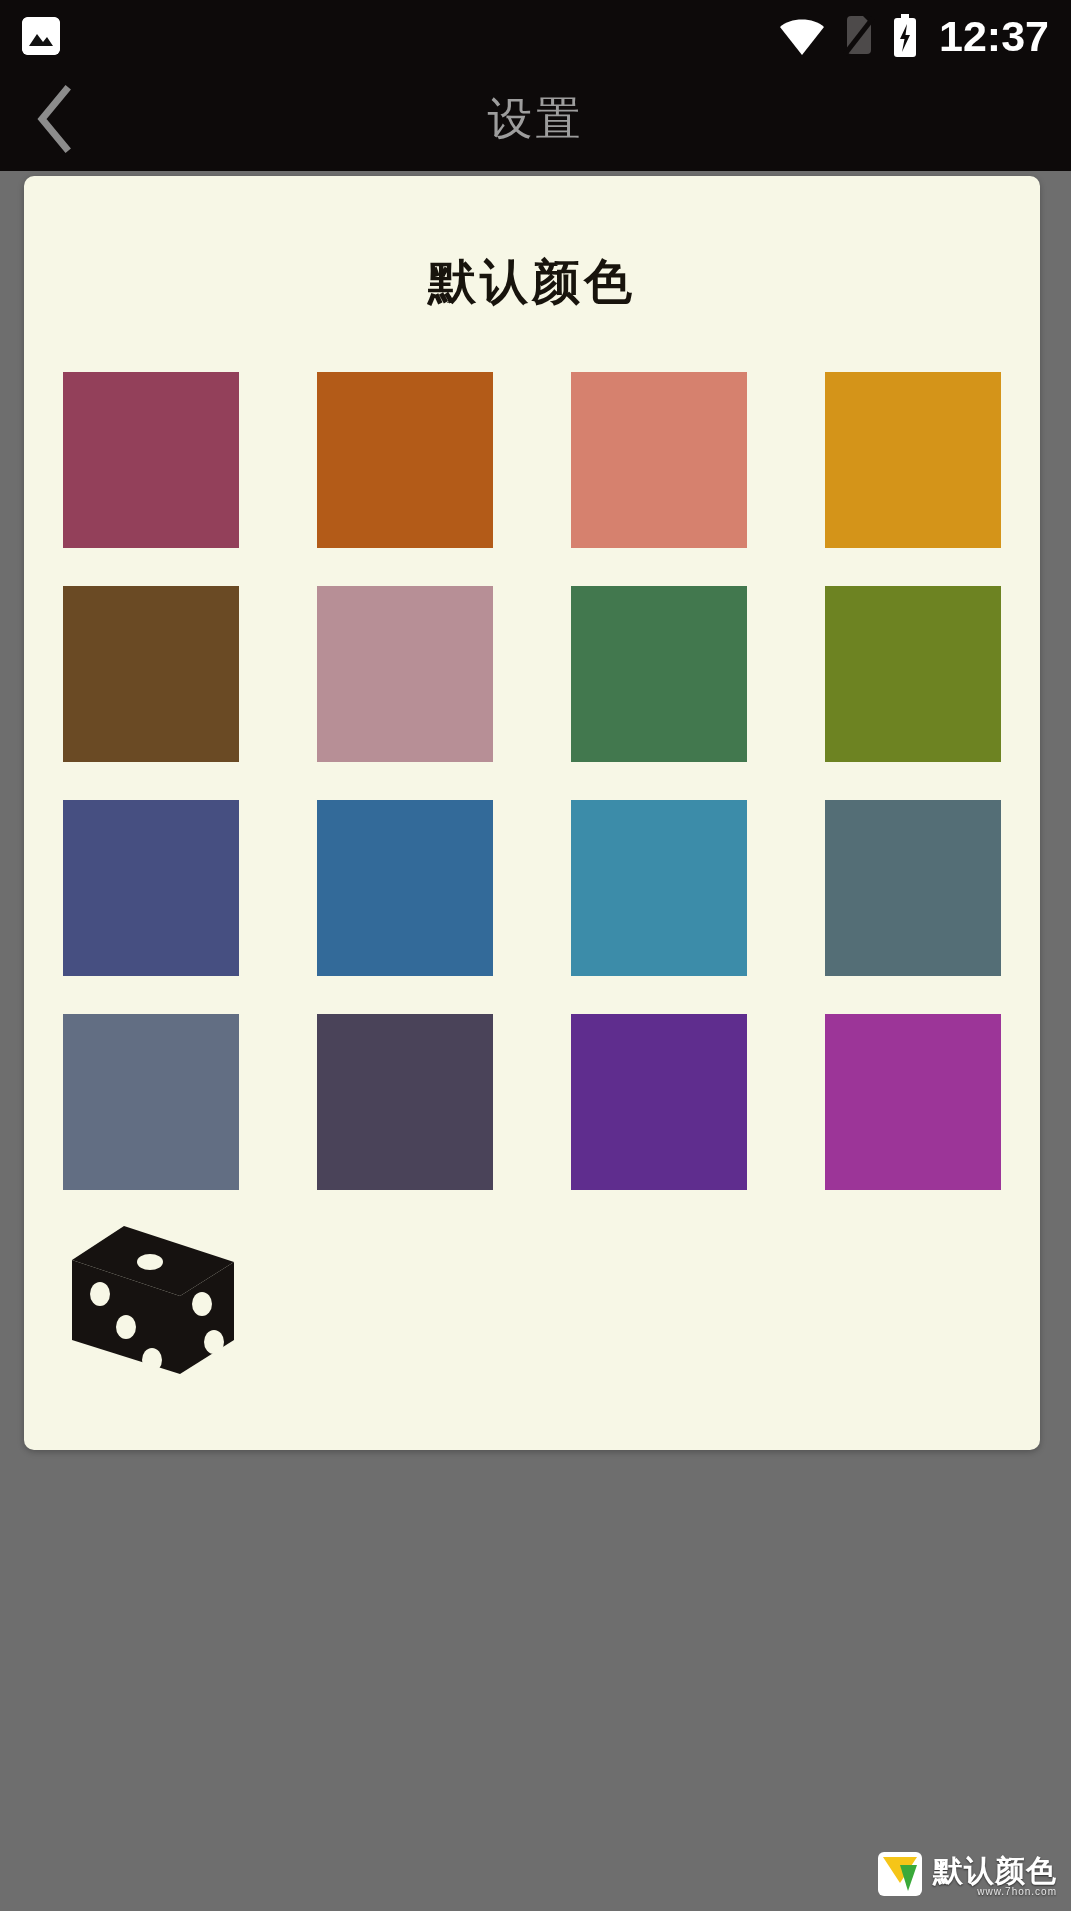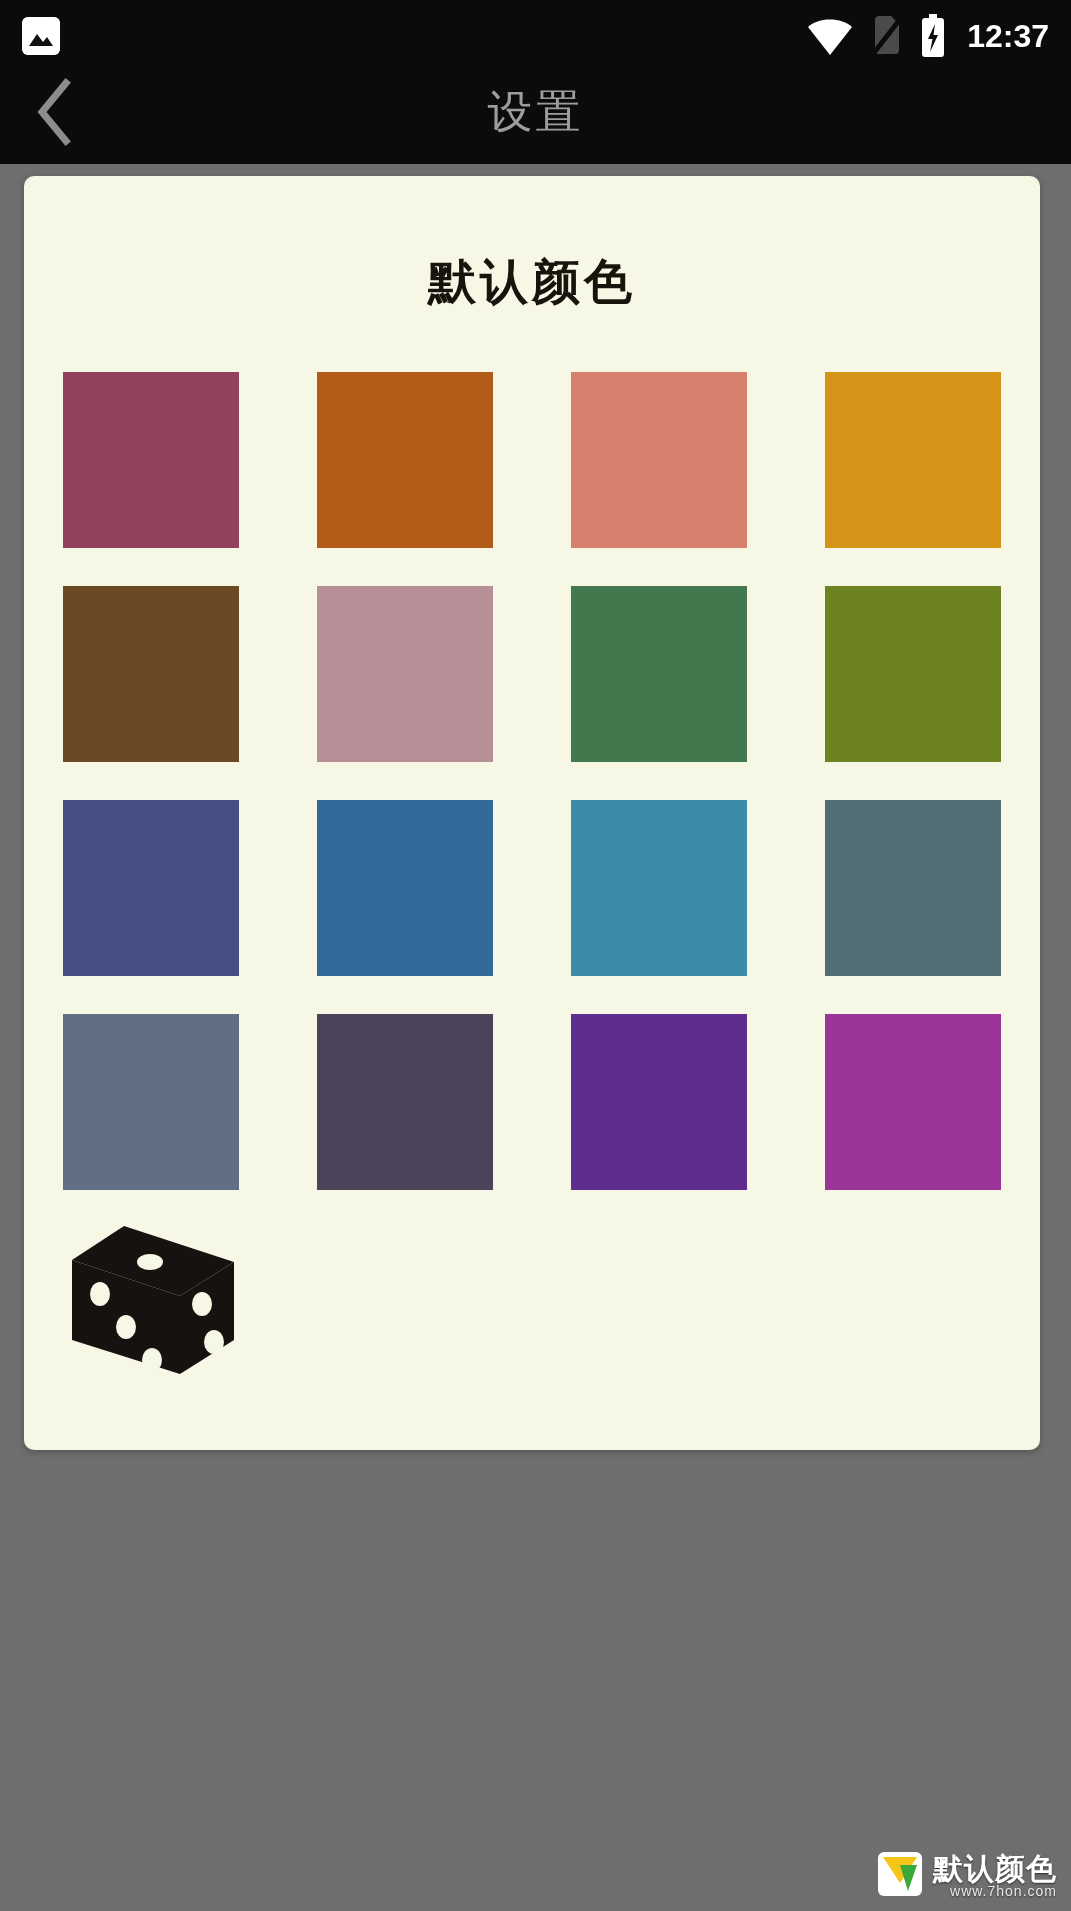--- a/index.html
+++ b/index.html
@@ -21,27 +21,27 @@
   .sb-left{ display:flex; align-items:center; gap:14px; }
   .sb-right{ margin-left:auto; display:flex; align-items:center; gap:17px; }
   .photo-icon{
     width:38px; height:38px; background:#fff; border-radius:6px;
     display:flex; align-items:flex-end; justify-content:center;
     overflow:hidden; position:relative;
   }
   .photo-icon svg{ display:block; }
   .wifi-icon svg, .sim-icon svg, .battery-icon svg{ display:block; }
   .clock{
-    color:#ffffff; font-size:32px; font-weight:bold; letter-spacing:0px;
+    color:#ffffff; font-size:43px; font-weight:bold; letter-spacing:0px;
     line-height:1; margin-left:4px;
   }
 
   
   .appbar{
-    position:absolute; top:60px; left:0; width:1071px; height:104px;
+    position:absolute; top:67px; left:0; width:1071px; height:104px;
     background:#0d0a0a;
     display:flex; align-items:center;
   }
   .back-btn{
     width:110px; height:104px;
     display:flex; align-items:center; justify-content:center;
     cursor:pointer;
   }
   .back-btn svg{ display:block; }
   .appbar-title{
@@ -91,21 +91,21 @@
 
   
   .watermark{
     position:absolute; right:14px; bottom:10px;
     display:flex; align-items:center; gap:10px;
   }
   .wm-logo{ display:block; }
   .wm-text{ display:flex; flex-direction:column; line-height:1.05; }
   .wm-main{ color:#ffffff; font-size:30px; font-weight:bold; letter-spacing:1px;
             text-shadow:0 1px 2px rgba(0,0,0,.6); }
-  .wm-sub{ color:#e8e8e8; font-size:14px; letter-spacing:1px; text-align:right;
+  .wm-sub{ color:#e8e8e8; font-size:10px; letter-spacing:1px; text-align:right;
            text-shadow:0 1px 2px rgba(0,0,0,.6); }
 </style>
 </head>
 <body>
 
 <div class="statusbar">
   <div class="sb-left">
     <span class="photo-icon">
       <svg width="38" height="38" viewBox="0 0 38 38">
         <rect x="0" y="0" width="38" height="38" rx="6" fill="#ffffff"></rect>

